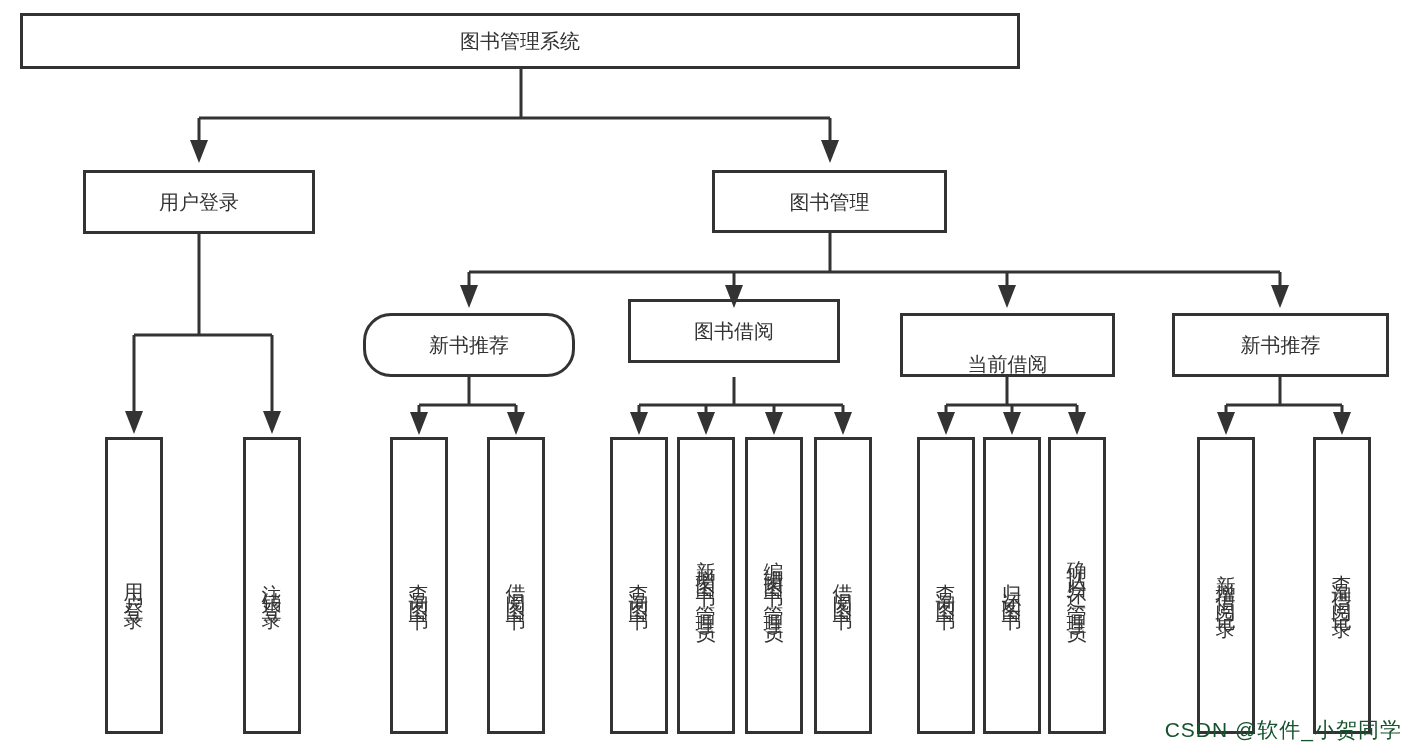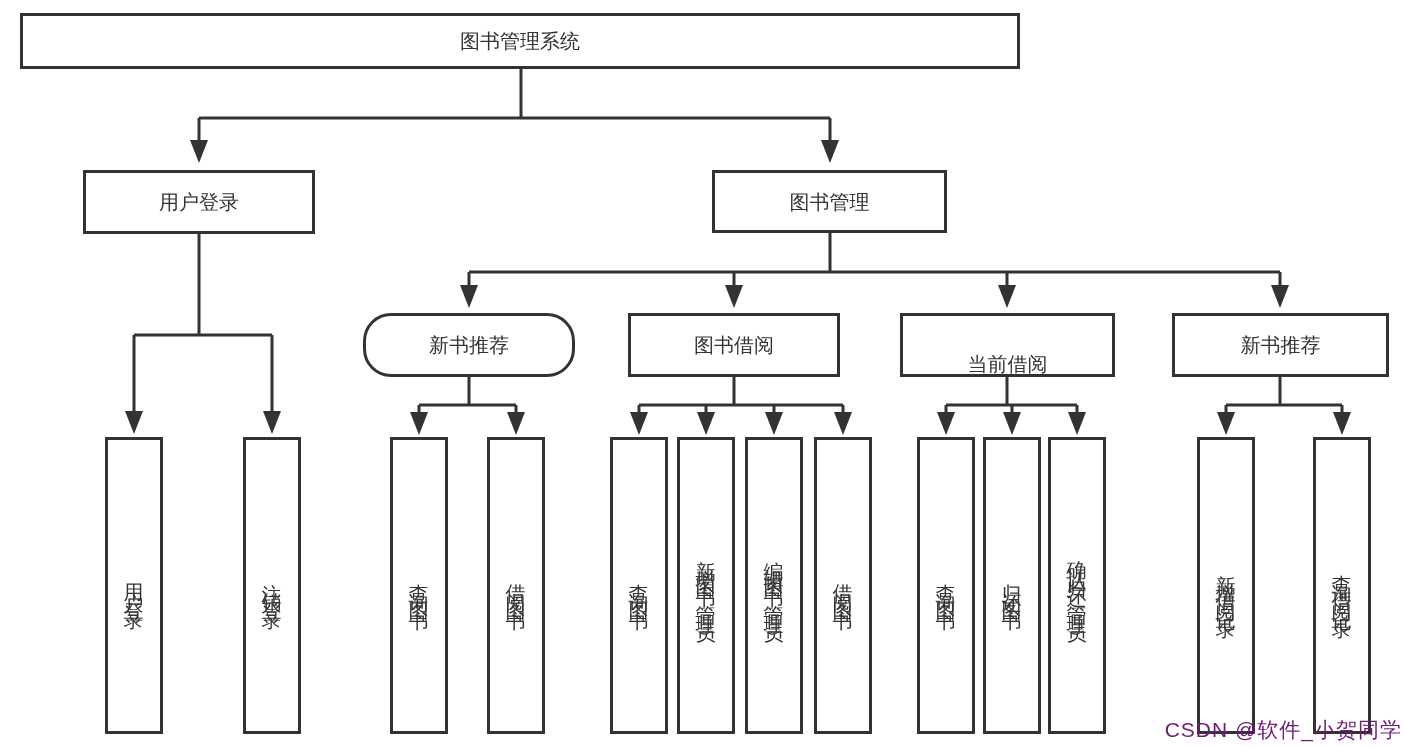--- a/index.html
+++ b/index.html
@@ -30,21 +30,21 @@
     text-orientation: mixed;
     font-size: 20px;
     letter-spacing: 9px;
     color: #333333;
   }
   
   .b-root  { left: 20px;   top: 13px;  width: 1000px; height: 56px; }
   .b-login { left: 83px;   top: 170px; width: 232px;  height: 64px; }
   .b-mgmt  { left: 712px;  top: 170px; width: 235px;  height: 63px; }
   .b-s0    { left: 363px;  top: 313px; width: 212px;  height: 64px; border-radius: 28px; }
-  .b-s1    { left: 628px;  top: 313px; width: 212px;  height: 64px; text-align: center; }
+  .b-s1    { left: 628px;  top: 299px; width: 212px;  height: 64px; text-align: center; }
   .b-s2    { left: 900px;  top: 313px; width: 215px;  height: 64px; align-items: flex-end; }
   .b-s3    { left: 1172px; top: 313px; width: 217px;  height: 64px; }
   
   .v1  { left: 105px; }  .v2  { left: 243px; }
   .v3  { left: 390px; }  .v4  { left: 487px; }
   .v5  { left: 610px; }  .v6  { left: 677px; }
   .v7  { left: 745px; }  .v8  { left: 814px; }
   .v9  { left: 917px; }  .v10 { left: 983px; }
   .v11 { left: 1048px; } .v12 { left: 1197px; }
   .v13 { left: 1313px; }
@@ -55,21 +55,21 @@
     pointer-events: none;
   }
   .connectors path { stroke: #333333; stroke-width: 3; fill: none; }
   .connectors polygon { fill: #333333; stroke: none; }
   .watermark {
     position: absolute;
     top: 716px;
     right: 3px;
     z-index: 3;
     font-size: 21px;
-    color: #701a75;
+    color: #14532d;
     letter-spacing: 1px;
     white-space: nowrap;
   }
 </style>
 </head>
 <body>
 
 <div class="canvas">
 
   <div class="box b-root">

